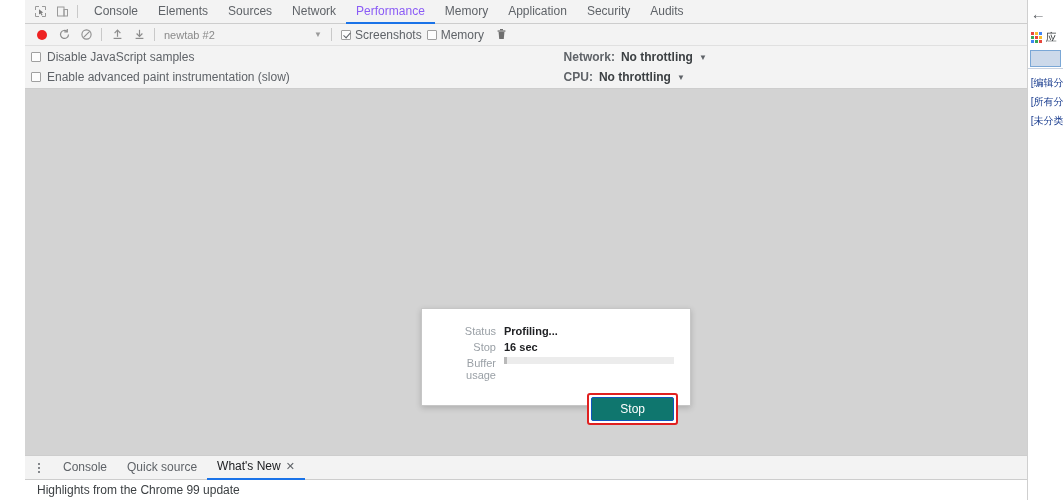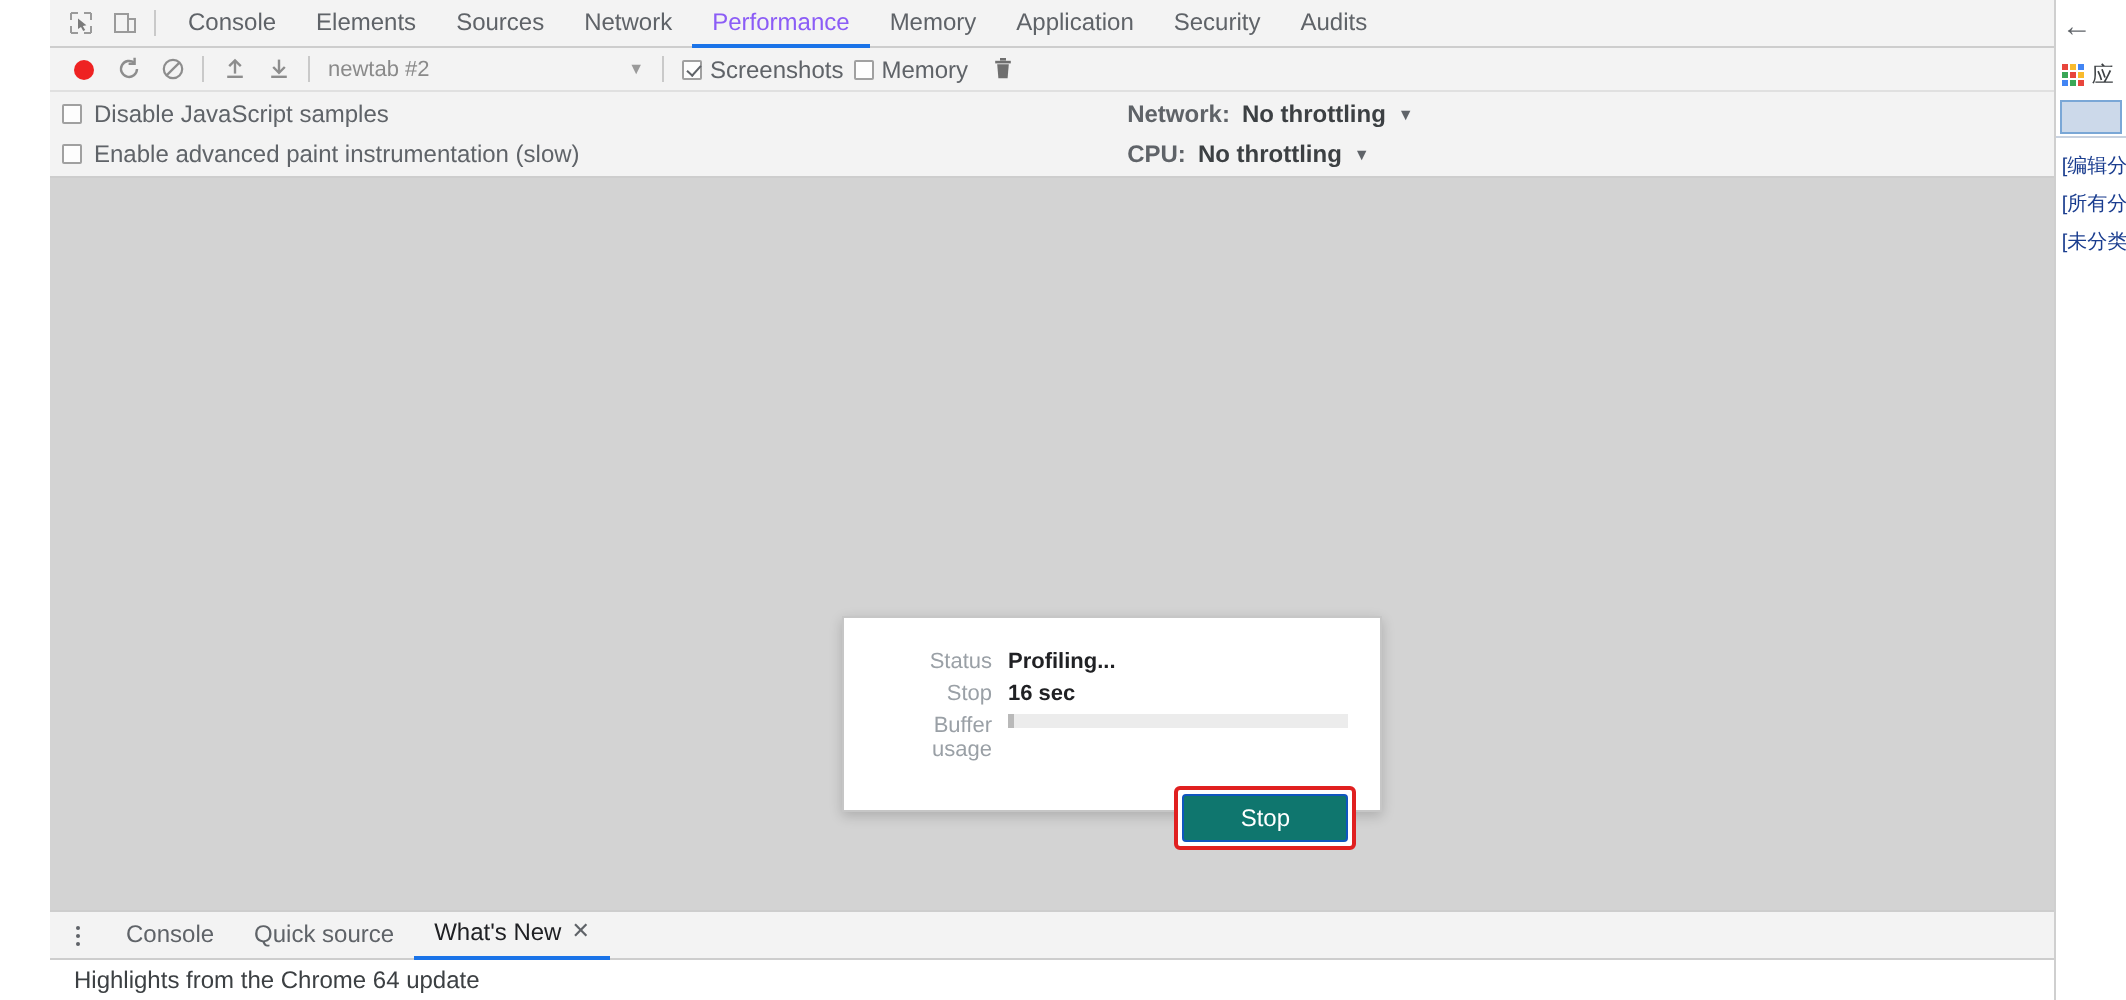--- a/index.html
+++ b/index.html
@@ -569,21 +569,21 @@
         </div>
         <div class="dtab">
           <span>Quick source</span>
         </div>
         <div class="dtab active">
           <span>What's New</span>
           <span class="xclose">✕</span>
         </div>
       </div>
       <div class="drawer-body">
-        <span>Highlights from the Chrome 64 update</span>
+        <span>Highlights from the Chrome 99 update</span>
       </div>
     </div>
   </div>
 
   <div class="browser-sliver">
     <div class="sliver-col">
       <div class="sl-row1">
         <span class="sl-back">←</span>
       </div>
       <div class="sl-bookmarks">

